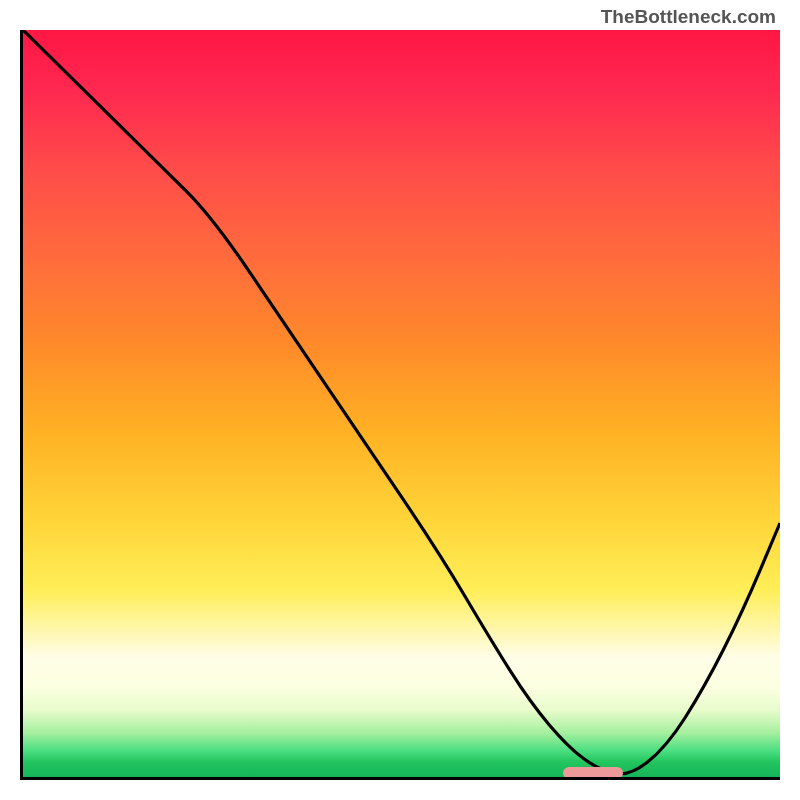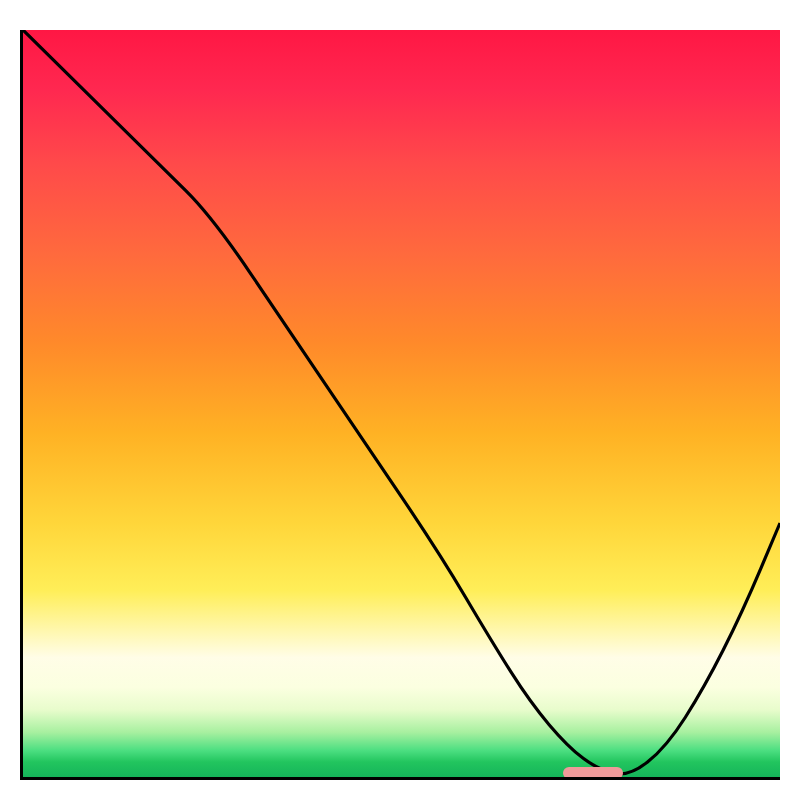--- a/index.html
+++ b/index.html
@@ -72,20 +72,21 @@
     font-weight: 600;
     color: #555;
     letter-spacing: 0px;
   }
 </style>
 </head>
 <body>
 
 <div class="chart-container">
 
+  <div class="watermark">TheBottleneck.com</div>
 
   <div class="plot-area">
     <div class="gradient-bg"></div>
 
     <svg class="curve-svg" viewBox="0 0 760 750" preserveAspectRatio="none">
       <path fill="none" stroke="#000" stroke-width="3.2" stroke-linejoin="round" d="M 0 0 Q 0 0 30.400000000000002 30 Q 60.800000000000004 60 98.8 97.5 Q 136.79999999999998 135 163.39999999999998 161.25 Q 190 187.5 228 243.75 Q 266 300 304 356.25 Q 342 412.5 380 468.75 Q 418.00000000000006 525 444.6 570 Q 471.2 615 490.20000000000005 645 Q 509.20000000000005 675 528.2 697.5 Q 547.1999999999999 720 562.4 731.25 Q 577.6 742.5 592.8 746.25 Q 608 750 627 735 Q 646 720 665 690 Q 684 660 703 622.5 Q 722 585 741 540 T 760 495"></path>
     </svg>
 
     <div class="marker" style="left: 539.6px; width: 60.8px; top: 736.5px;"></div>
   </div>

